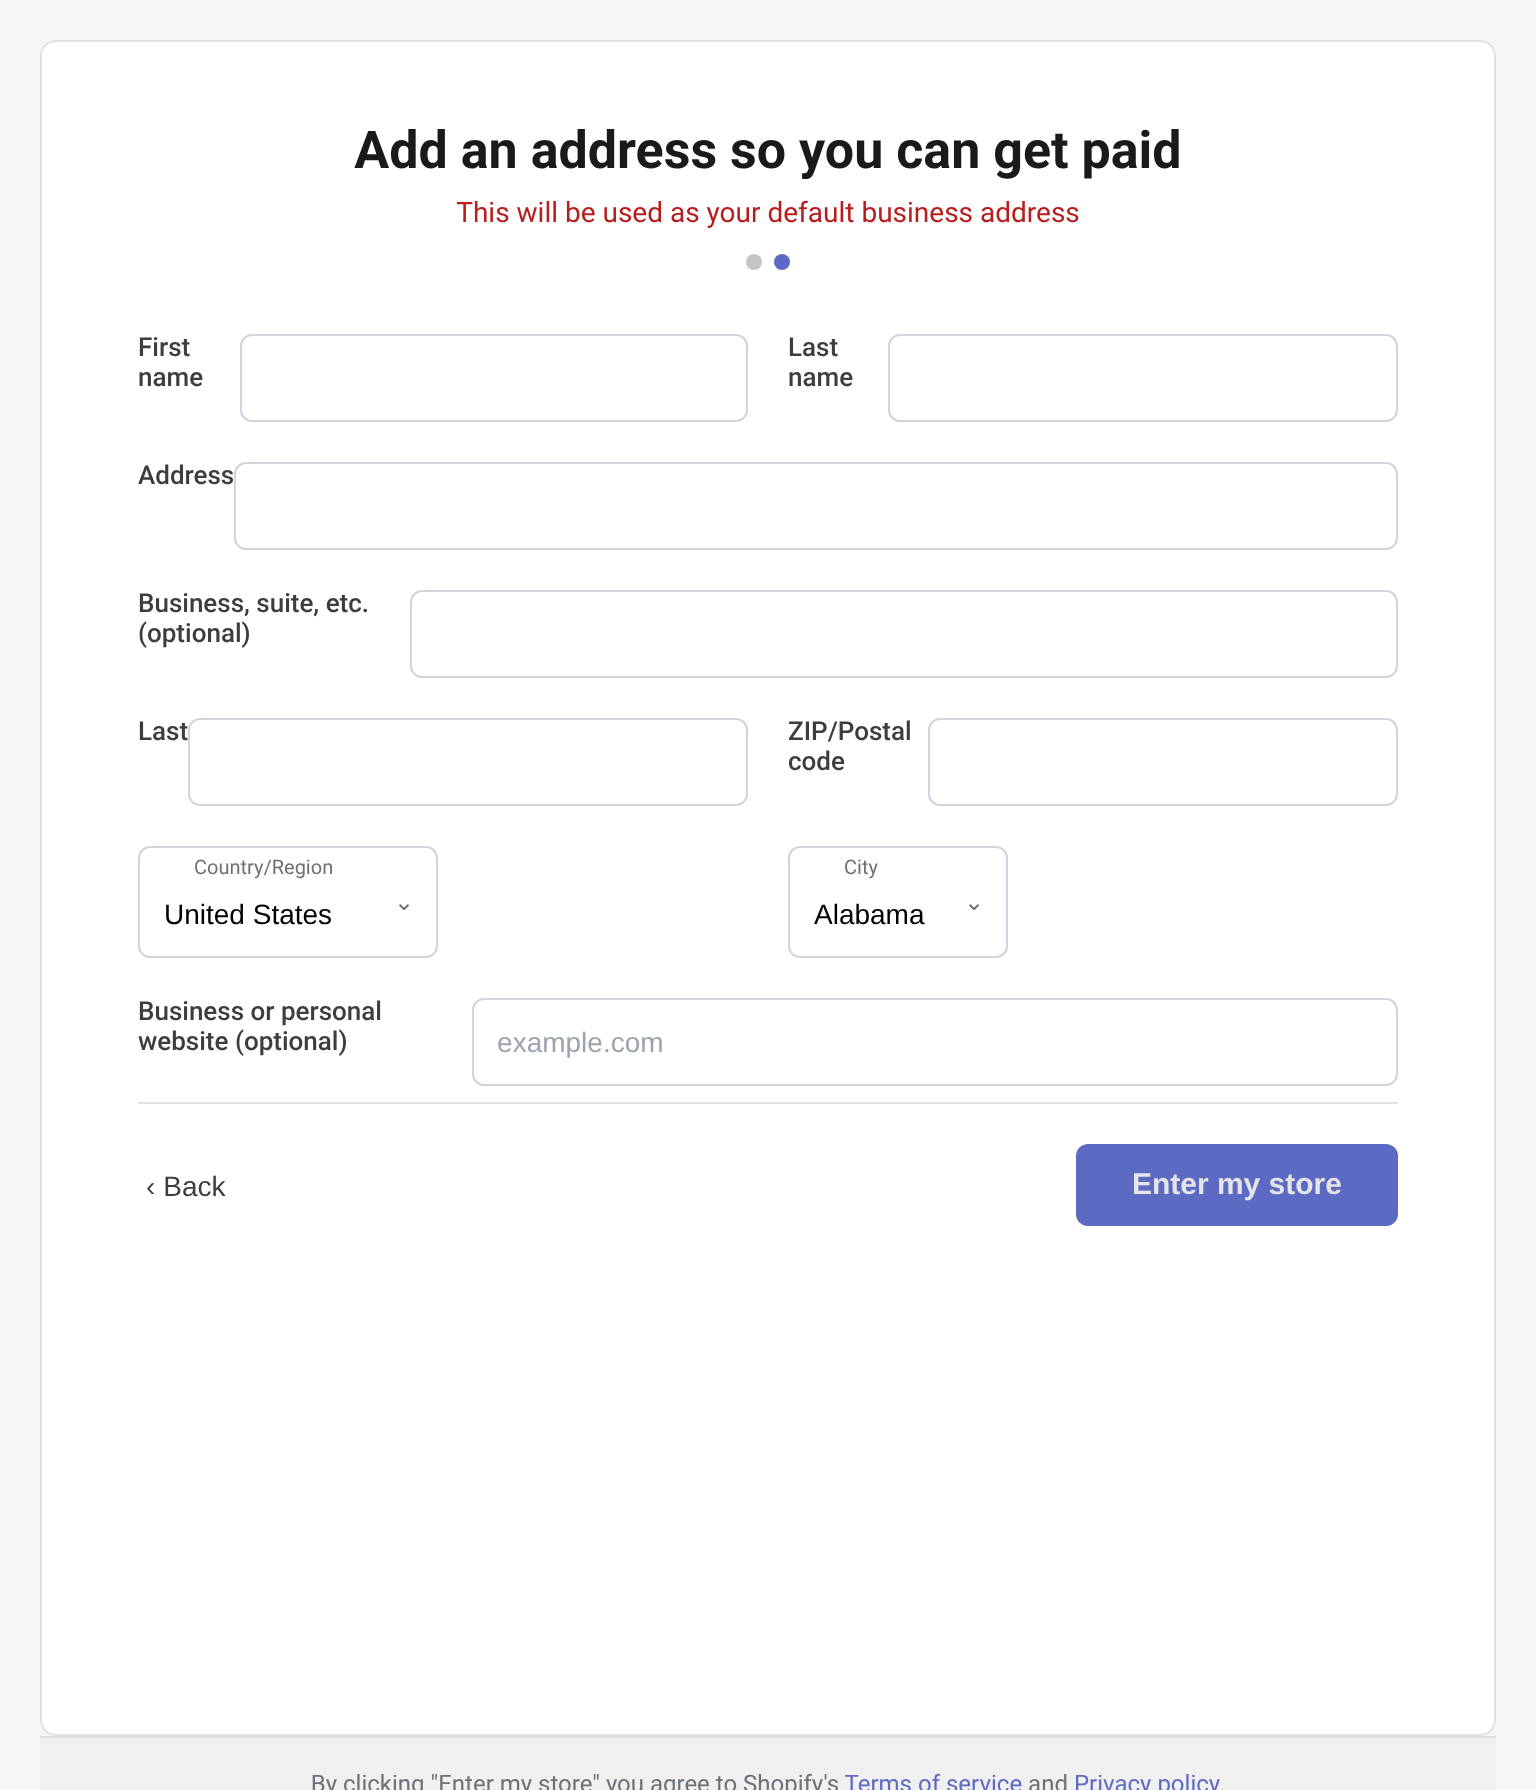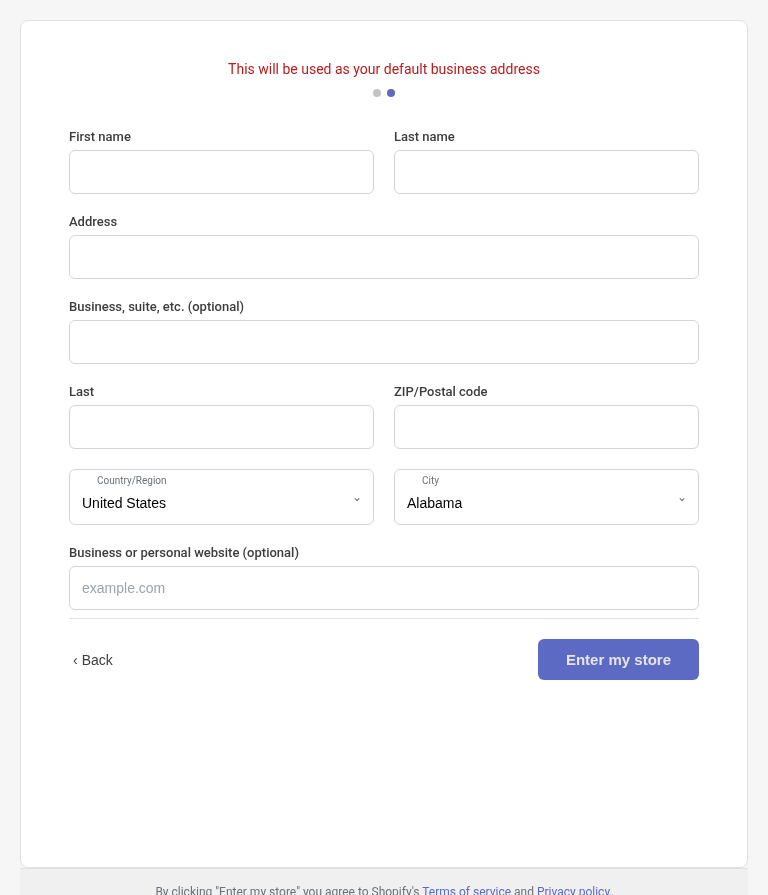--- a/index.html
+++ b/index.html
@@ -75,21 +75,21 @@
       gap: 20px;
     }
 
     .form-row {
       display: flex;
       gap: 20px;
     }
 
     .form-group {
       display: flex;
-      flex-direction: column;
+      flex-direction: row;
       flex: 1;
       justify-content: space-between;
     }
 
     .form-label {
       font-size: 13px;
       font-weight: 500;
       color: #3d3d3d;
       margin-bottom: 6px;
     }
@@ -195,20 +195,21 @@
       text-decoration: underline;
     }
   </style>
 </head>
 <body>
 
 <div class="page-wrapper">
   <div class="main-card">
 
     <div class="header-section">
+      <h1 class="page-title">Add an address so you can get paid</h1>
       <p class="page-subtitle">This will be used as your default business address</p>
       <div class="step-dots">
         <div class="dot"></div>
         <div class="dot active"></div>
       </div>
     </div>
 
     <div class="form-section">
 
       <div class="form-row">

